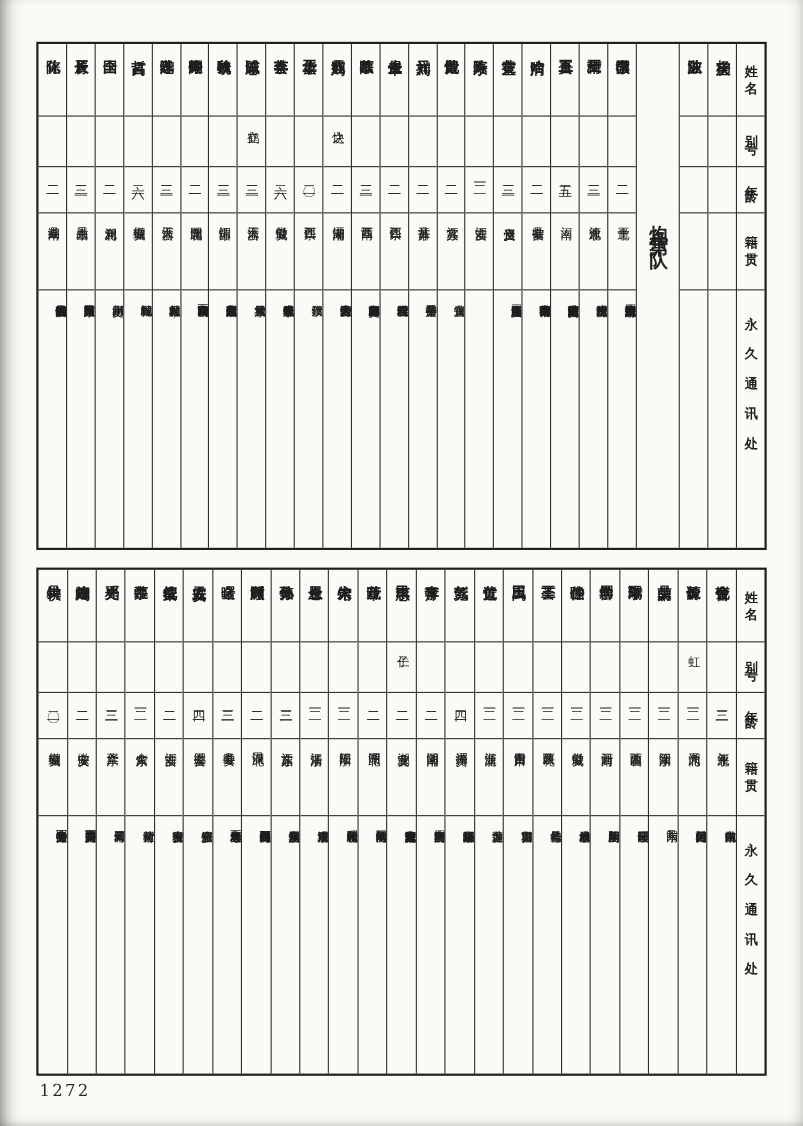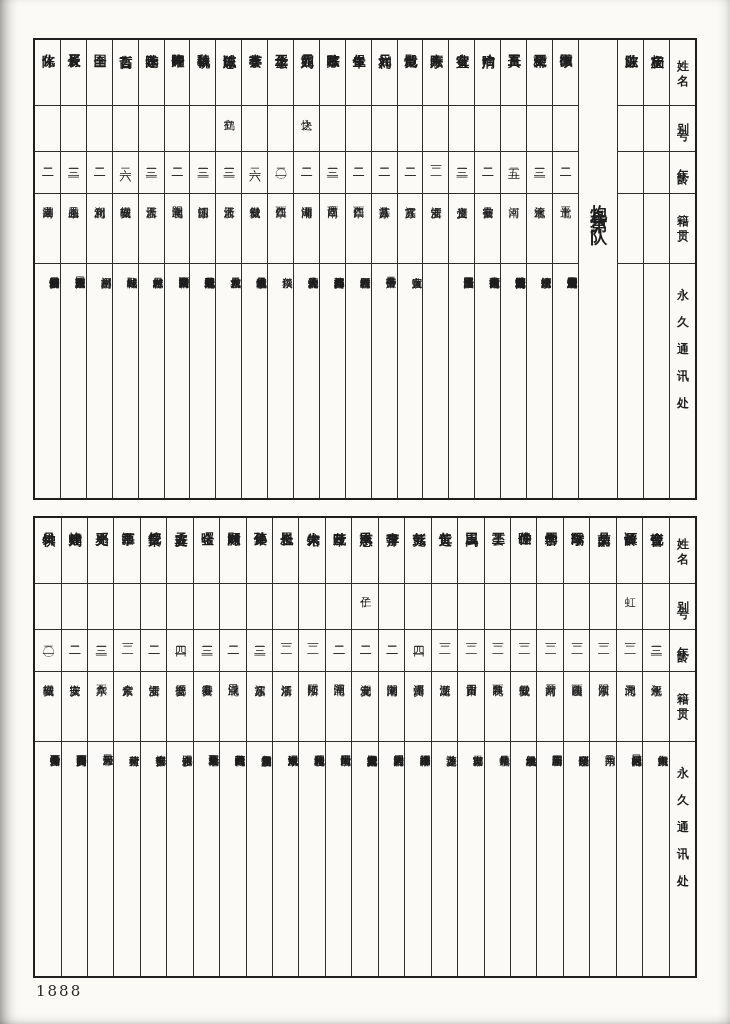--- a/index.html
+++ b/index.html
@@ -398,14 +398,14 @@
         <div class="cell c-addr">安庆西门四眼井刘万兴号</div>
       </div>
       <div class="col person-col">
         <div class="cell c-name">吴钟祺</div>
         <div class="cell c-alias"></div>
         <div class="cell c-age">二〇</div>
         <div class="cell c-native">安徽桐城</div>
         <div class="cell c-addr">安徽当涂下天井街四〇号</div>
       </div>
     </div>
-  <div class="pageno">1888</div>
+  <div class="pageno">1272</div>
 </div>
 
 </body></html>

